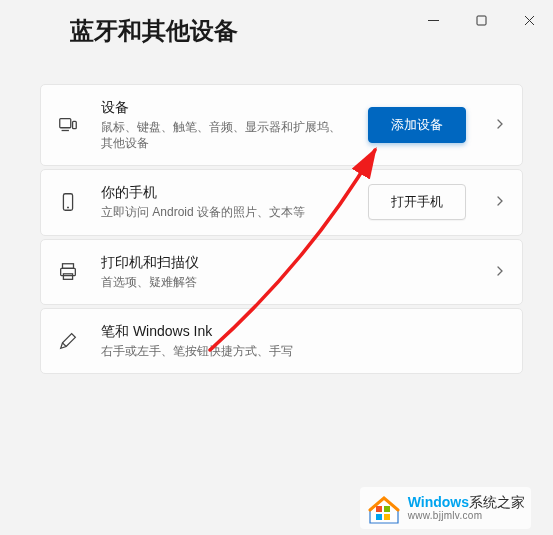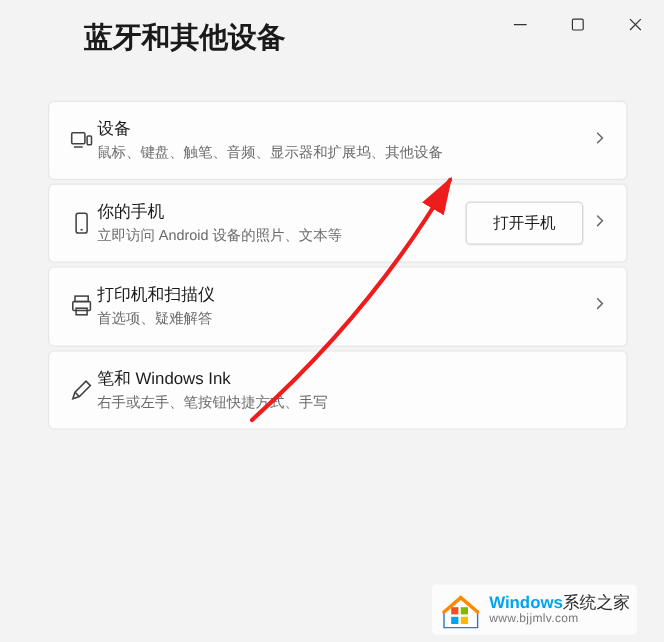--- a/index.html
+++ b/index.html
@@ -49,21 +49,21 @@
       bottom: 0;
     }
     .setting-card {
       background: #fdfdfd;
       border: 1px solid #e6e6e6;
       border-radius: 5px;
       margin-bottom: 3px;
       padding: 14px 16px;
       display: flex;
       align-items: center;
-      gap: 2px;
+      gap: 22px;
       cursor: pointer;
       min-height: 64px;
     }
     .card-icon {
       width: 22px;
       height: 22px;
       display: flex;
       justify-content: center;
       align-items: center;
       color: #424242;
@@ -177,20 +177,21 @@
       <svg width="22" height="22" viewBox="0 0 24 24" fill="none" stroke="currentColor" stroke-width="1.4">
         <rect x="3" y="5" width="12" height="10" rx="1"></rect>
           <rect x="17" y="8" width="4" height="8" rx="1"></rect>
           <line x1="5" y1="18" x2="13" y2="18"></line>
       </svg>
     </span>
     <div class="card-text">
       <div class="card-title">设备</div>
       <div class="card-subtitle">鼠标、键盘、触笔、音频、显示器和扩展坞、其他设备</div>
     </div>
+    <button class="action-btn primary">添加设备</button>
     <span class="chevron">
       <svg width="12" height="12" viewBox="0 0 12 12">
           <path d="M4 2 L8 6 L4 10" stroke="#6b6b6b" stroke-width="1.3" fill="none" stroke-linecap="round"></path>
         </svg>
     </span>
   </div>
 
   <div class="setting-card">
     <span class="card-icon">
       <svg width="22" height="22" viewBox="0 0 24 24" fill="none" stroke="currentColor" stroke-width="1.4">

